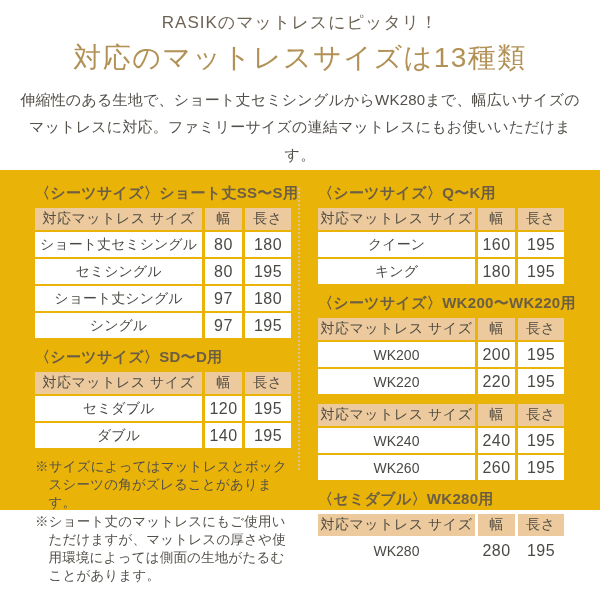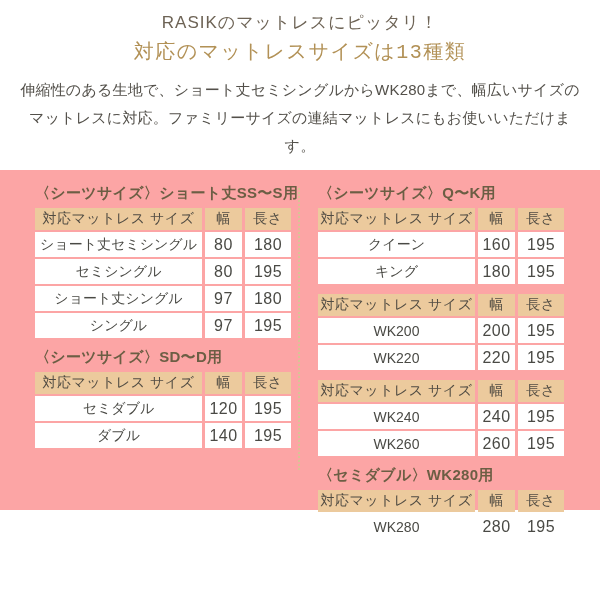--- a/index.html
+++ b/index.html
@@ -17,41 +17,40 @@
     text-align: center;
     padding-top: 11px;
   }
   .tagline {
     font-size: 17px;
     color: #6d6355;
     letter-spacing: 1px;
     margin: 0 0 7px 0;
   }
   .title {
-    font-size: 20px;
+    font-size: 28px;
     font-weight: normal;
     color: #b29156;
     letter-spacing: 1.5px;
     margin: 0;
     line-height: 1.2;
-    font-family: Liberation Mono, monospace;
   }
   .desc {
     margin: 11px auto 4px;
     width: 560px;
     font-size: 15px;
     line-height: 1.85;
     color: #53504a;
     letter-spacing: 0.2px;
   }
   
   .lower {
     box-sizing: border-box;
     height: 340px;
-    background: #fca5a5;
+    background: #eab308;
     display: flex;
     padding: 14px 0 0 35px;
   }
   .col-left  { width: 256px; flex: 0 0 auto; }
   .col-right { width: 246px; flex: 0 0 auto; margin-left: 13px; }
   .divider {
     flex: 0 0 auto;
     width: 0;
     border-left: 2px dotted #d9c394;
     margin: 4px 5px 40px 7px;
@@ -143,39 +142,44 @@
           <div class="cell head">幅</div>
           <div class="cell head">長さ</div>
           <div class="cell name">セミダブル</div>
           <div class="cell num">120</div>
           <div class="cell num">195</div>
           <div class="cell name">ダブル</div>
           <div class="cell num">140</div>
           <div class="cell num">195</div>
         </div>
   </section>
+<div class="notes">
+        <p class="note">※サイズによってはマットレスとボックスシーツの角がズレることがあります。</p>
+        <p class="note">※ショート丈のマットレスにもご使用いただけますが、マットレスの厚さや使用環境によっては側面の生地がたるむことがあります。</p>
+      </div>
   </div>
   <div class="divider"></div>
   <div class="col-right">
   <section class="section">
     <h2 class="section-heading">〈シーツサイズ〉Q〜K用</h2>
     <div class="size-table">
           <div class="cell head">対応マットレス サイズ</div>
           <div class="cell head">幅</div>
           <div class="cell head">長さ</div>
           <div class="cell name">クイーン</div>
           <div class="cell num">160</div>
           <div class="cell num">195</div>
           <div class="cell name">キング</div>
           <div class="cell num">180</div>
           <div class="cell num">195</div>
         </div>
   </section>
 
   <section class="section">
+    <h2 class="section-heading">〈シーツサイズ〉WK200〜WK220用</h2>
     <div class="size-table">
           <div class="cell head">対応マットレス サイズ</div>
           <div class="cell head">幅</div>
           <div class="cell head">長さ</div>
           <div class="cell name">WK200</div>
           <div class="cell num">200</div>
           <div class="cell num">195</div>
           <div class="cell name">WK220</div>
           <div class="cell num">220</div>
           <div class="cell num">195</div>

